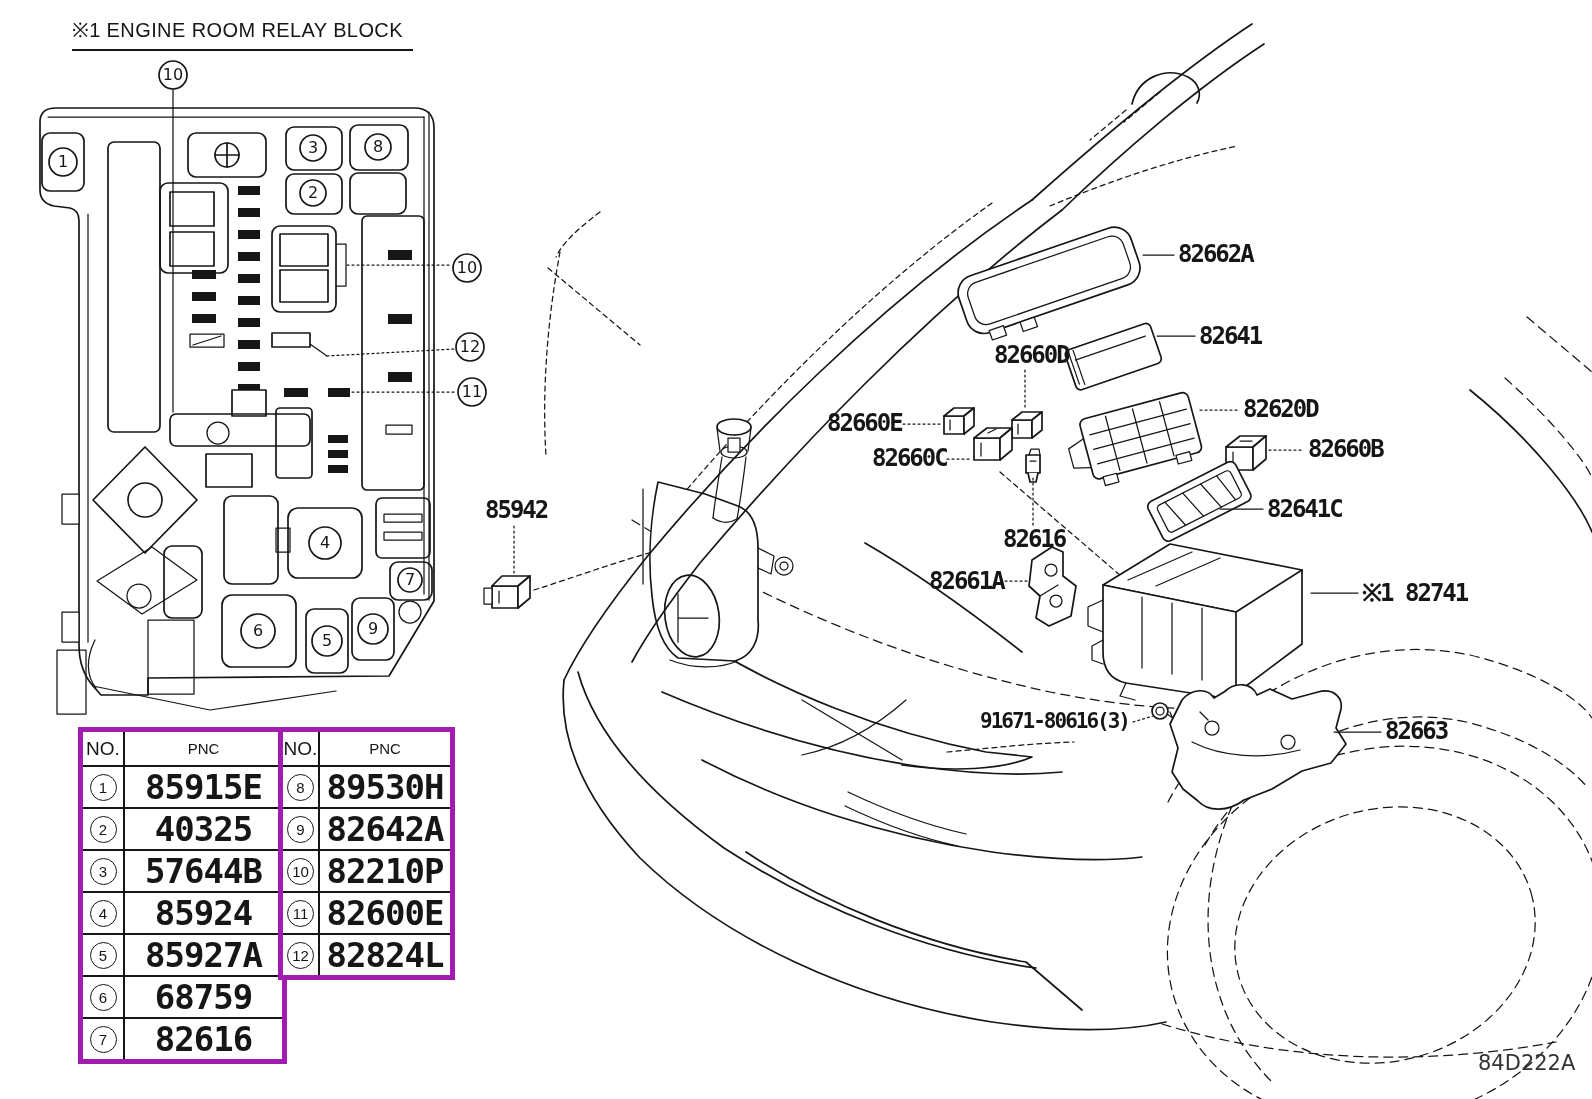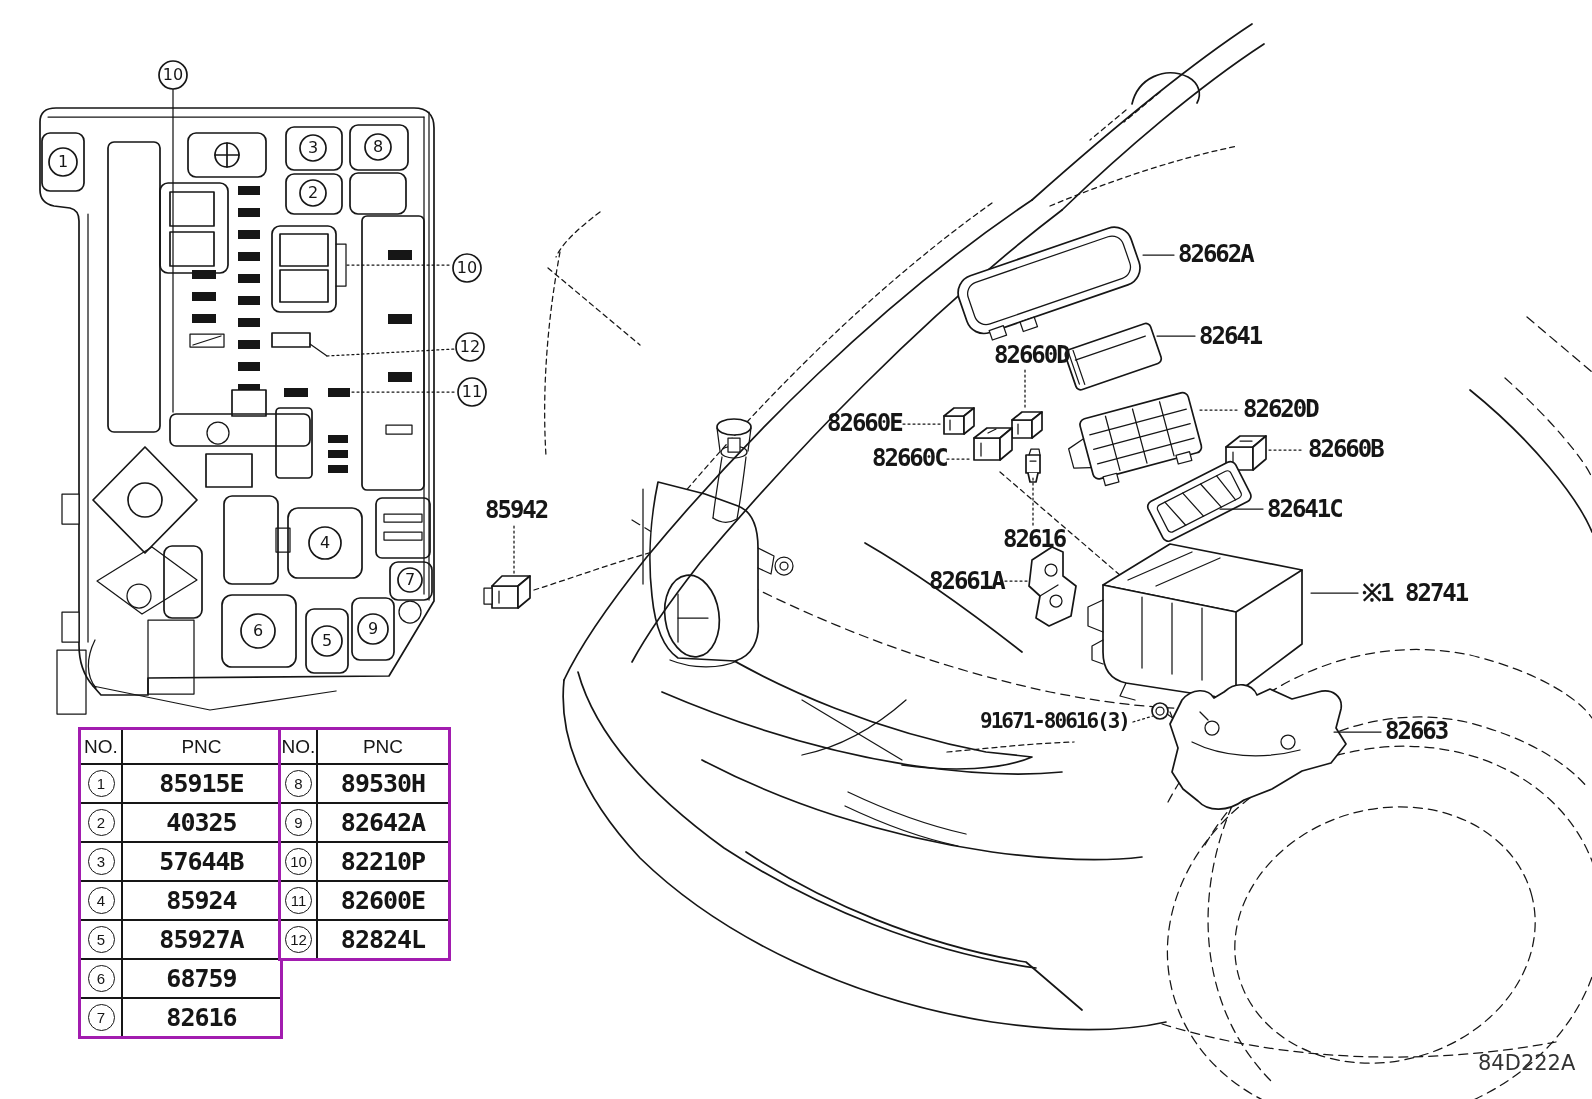--- a/index.html
+++ b/index.html
@@ -15,30 +15,30 @@
   .dot{stroke-dasharray:2 3;}
   .plabel{font-family:"DejaVu Sans Mono",monospace;font-weight:bold;font-size:24px;
           letter-spacing:-2px;fill:#161616;}
   .plabel.small{font-size:21px;}
   .cnum{font-family:"DejaVu Sans",sans-serif;font-size:16px;fill:#161616;text-anchor:middle;}
   .pcode{font-family:"DejaVu Sans",sans-serif;font-size:21px;fill:#333;}
   #title{position:absolute;left:72px;top:16px;font-size:20px;letter-spacing:.4px;
          border-bottom:2.5px solid #161616;padding:0 10px 6px 0;white-space:nowrap;}
   table.ptable{position:absolute;border-collapse:collapse;background:#fff;}
   table.ptable td{border:2px solid #161616;text-align:center;vertical-align:middle;padding:0;}
-  table.ptable{border:3px solid #a21caf;}
+  table.ptable{border:5px solid #a21caf;}
   #tableL{left:78px;top:727px;}
   #tableR{left:278px;top:727px;}
   td.hno{width:40px;height:33px;font-size:19px;}
-  td.hpnc{width:157px;height:33px;font-size:19px;}
+  td.hpnc{width:157px;height:33px;font-size:15px;}
   #tableR td.hno{width:35px;}
   #tableR td.hpnc{width:130px;}
   td.no{height:37px;}
   td.pnc{height:37px;font-family:"DejaVu Sans Mono",monospace;font-weight:bold;
-         font-size:25px;letter-spacing:-1px;}
+         font-size:34px;letter-spacing:-1px;}
   .circ{display:inline-flex;width:25px;height:25px;border:1.7px solid #161616;border-radius:50%;
         align-items:center;justify-content:center;font-size:15px;line-height:1;}
 </style>
 </head>
 <body>
 
 <div id="canvas">
 
 <svg width="1592" height="1099" viewBox="0 0 1592 1099">
 
@@ -394,20 +394,21 @@
     <text class="cnum" x="470" y="352">12</text>
 
     <path class="t dot" d="M 352,392 H 457"></path>
     <circle class="s w" cx="472" cy="392" r="14"></circle>
     <text class="cnum" x="472" y="397">11</text>
   </g>
 
   <text class="pcode" x="1478" y="1070">84D222A</text>
 </svg>
 
+<div id="title">※1 ENGINE ROOM RELAY BLOCK</div>
 
 <table class="ptable" id="tableL">
   <tbody>
         <tr>
     <td class="hno">NO.</td>
     <td class="hpnc">PNC</td>
   </tr>
   <tr>
     <td class="no"><span class="circ">1</span></td>
     <td class="pnc">85915E</td>

